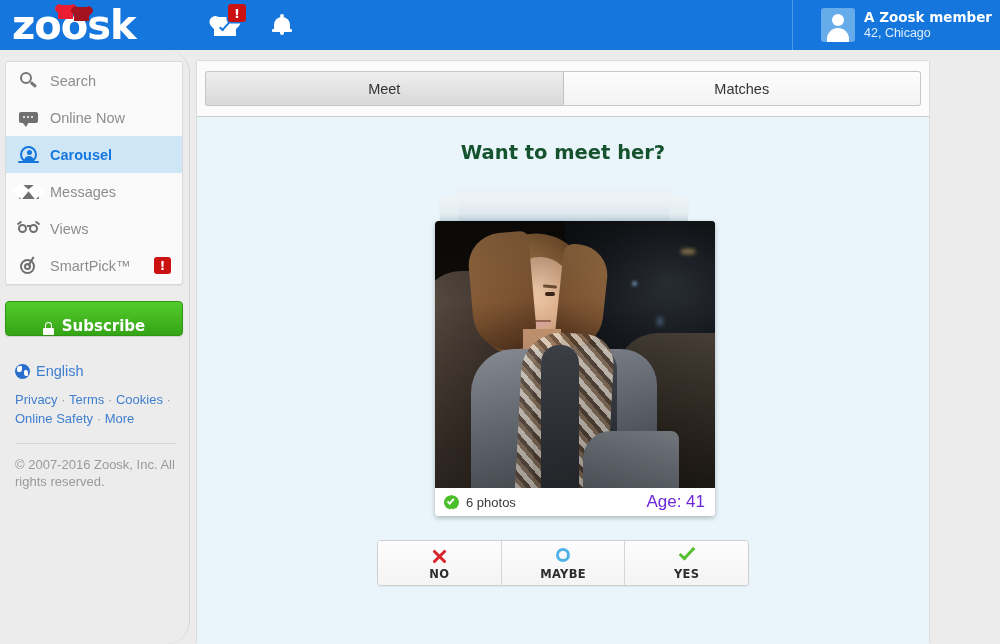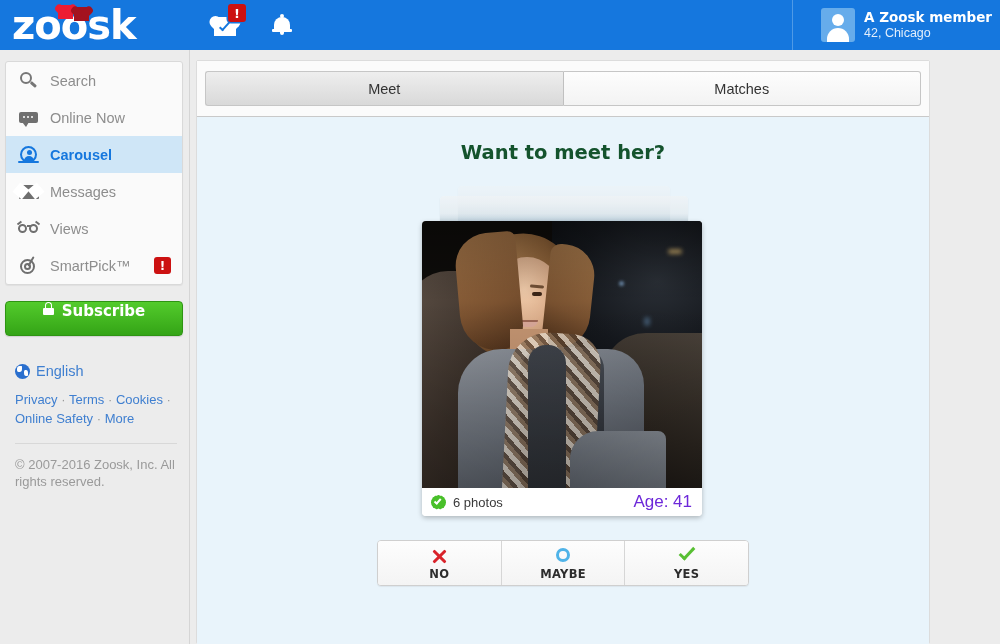--- a/index.html
+++ b/index.html
@@ -139,20 +139,21 @@
     font-family: "DejaVu Sans", sans-serif;
   }
   #hdr-user-meta { color: #e2eefb; font-size: 12.5px; }
 
   
   #sidebar {
     position: absolute; left: 0; top: 50px;
     width: 190px; height: 594px;
     background: #ececec;
     border-right: 1px solid #d5d5d5;
+    border-radius: 23px;
   }
   #nav-card {
     margin: 11px 6px 0 5px;
     background: #fafafa;
     border: 1px solid #d9d9d9;
     border-radius: 3px;
     box-shadow: 0 1px 1px rgba(0,0,0,0.05);
     overflow: hidden;
   }
   .nav-item {
@@ -247,21 +248,21 @@
 
   #subscribe-btn {
     margin: 16px 6px 0 5px;
     height: 35px;
     background: linear-gradient(#53cb2c, #34a416);
     border: 1px solid #2e9413;
     border-radius: 4px;
     color: #fff;
     font-size: 15px; font-weight: bold;
     font-family: "DejaVu Sans", sans-serif;
-    display: flex; align-items: flex-start; justify-content: center;
+    display: flex; align-items: flex-end; justify-content: center;
     cursor: pointer;
     box-shadow: 0 1px 1px rgba(0,0,0,0.12);
   }
   .lock-ico {
     position: relative; width: 11px; height: 13px; margin-right: 8px; flex: none;
   }
   .lock-ico .shackle {
     position: absolute; left: 2px; top: 0; width: 7px; height: 7px;
     border: 1.8px solid #fff; border-bottom: none;
     border-radius: 4px 4px 0 0;
@@ -374,21 +375,21 @@
   #ghost-2 {
     left: 36px; top: 0px; width: 212px; height: 42px;
     opacity: 0.40;
   }
   #ghost-1 {
     left: 18px; top: 10px; width: 248px; height: 42px;
     opacity: 0.70;
   }
   #photo-card {
     position: absolute;
-    left: 0; top: 35px;
+    left: 13px; top: 35px;
     width: 280px; height: 295px;
     background: #fff;
     border-radius: 4px;
     box-shadow: 0 2px 5px rgba(0,0,0,0.25);
     overflow: hidden;
     cursor: pointer;
   }
   #photo {
     position: relative;
     width: 280px; height: 267px;

